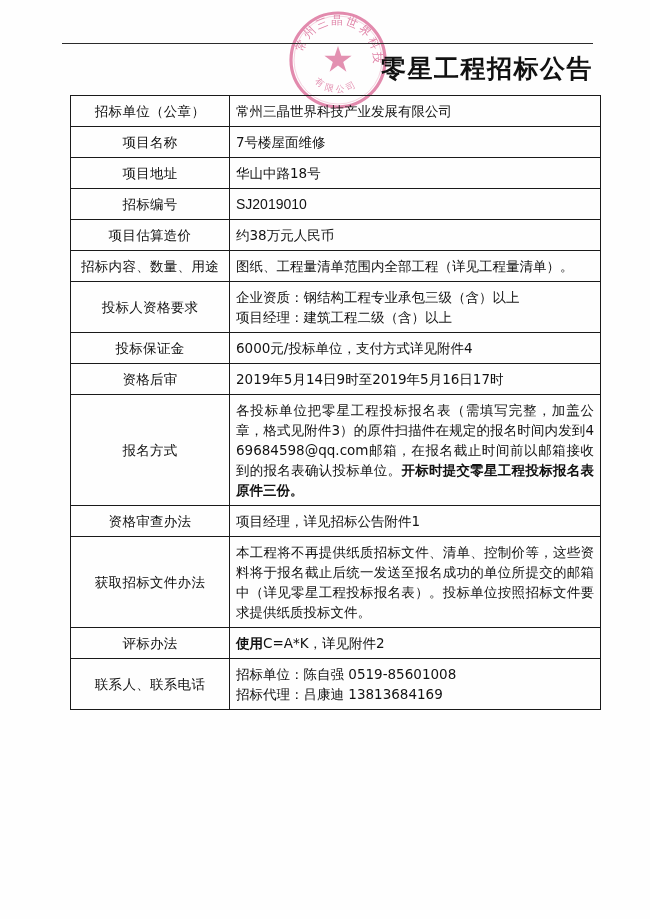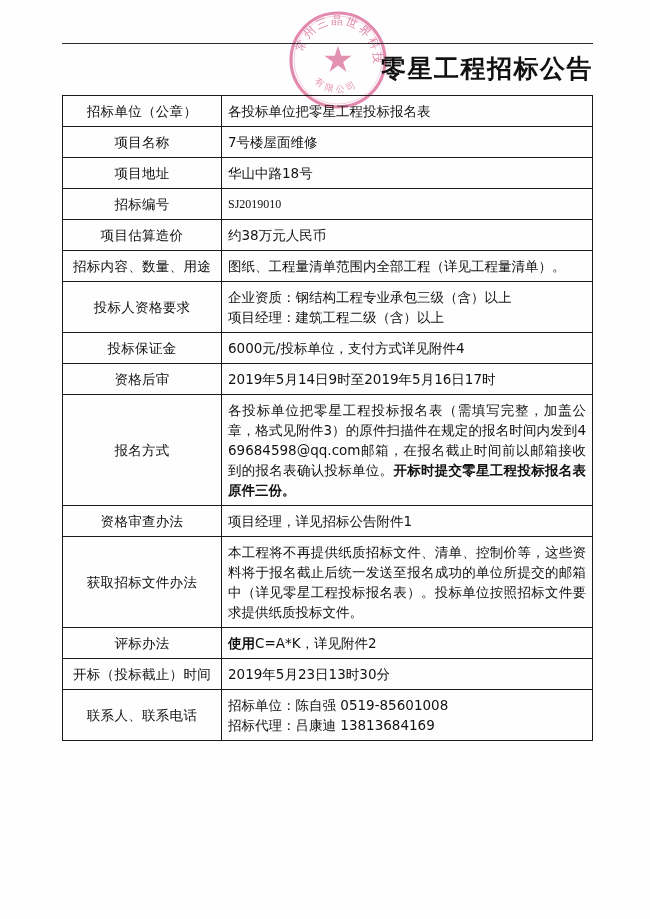--- a/index.html
+++ b/index.html
@@ -59,21 +59,21 @@
     font-weight: bold;
     letter-spacing: 1.5px;
     line-height: 34px;
     z-index: 7;
     color: #111;
   }
 
   
   .tbl-wrap {
     position: absolute;
-    left: 62px;
+    left: 70px;
     top: 95px;
     width: 432px;
     z-index: 8;
   }
   table.info {
     border-collapse: collapse;
     width: 531px;
     table-layout: fixed;
     background: transparent;
   }
@@ -97,22 +97,22 @@
     color: #111;
   }
   td.val .ln { display: block; }
   .b { font-weight: bold; }
   .para {
     text-align: justify;
     text-justify: inter-ideograph;
     word-break: break-all;
   }
   .lat {
-    font-family: Liberation Serif, serif;
-    font-size: 12px;
+    font-family: Liberation Sans, sans-serif;
+    font-size: 14px;
   }
 </style>
 </head>
 <body>
 
 <div class="page">
 
   <div class="seal">
     <svg viewBox="0 0 104 104" xmlns="http://www.w3.org/2000/svg">
       <defs>
@@ -134,21 +134,21 @@
   <div class="top-rule"></div>
 
   <div class="doc-title">零星工程招标公告</div>
 
   <div class="tbl-wrap">
     <table class="info">
       <tbody>
           <tr>
             <td class="lbl">招标单位（公章）</td>
             <td class="val">
-              <span class="ln">各投标单位把零星工程投标报名表</span>
+              <span class="ln">常州三晶世界科技产业发展有限公司</span>
             </td>
           </tr>
           <tr>
             <td class="lbl">项目名称</td>
             <td class="val">
               <span class="ln">7号楼屋面维修</span>
             </td>
           </tr>
           <tr>
             <td class="lbl">项目地址</td>
@@ -208,26 +208,20 @@
           <tr>
             <td class="lbl">获取招标文件办法</td>
             <td class="val">
               <div class="para"><span>本工程将不再提供纸质招标文件、清单、控制价等，这些资料将于报名截止后统一发送至报名成功的单位所提交的邮箱中（详见零星工程投标报名表）。投标单位按照招标文件要求提供纸质投标文件。</span></div>
             </td>
           </tr>
           <tr>
             <td class="lbl">评标办法</td>
             <td class="val">
               <div class="para"><span class="b">使用</span><span>C=A*K，详见附件2</span></div>
-            </td>
-          </tr>
-          <tr>
-            <td class="lbl">开标（投标截止）时间</td>
-            <td class="val">
-              <span class="ln">2019年5月23日13时30分</span>
             </td>
           </tr>
           <tr>
             <td class="lbl">联系人、联系电话</td>
             <td class="val">
               <span class="ln">招标单位：陈自强  0519-85601008</span>
               <span class="ln">招标代理：吕康迪  13813684169</span>
             </td>
           </tr>
         </tbody>

